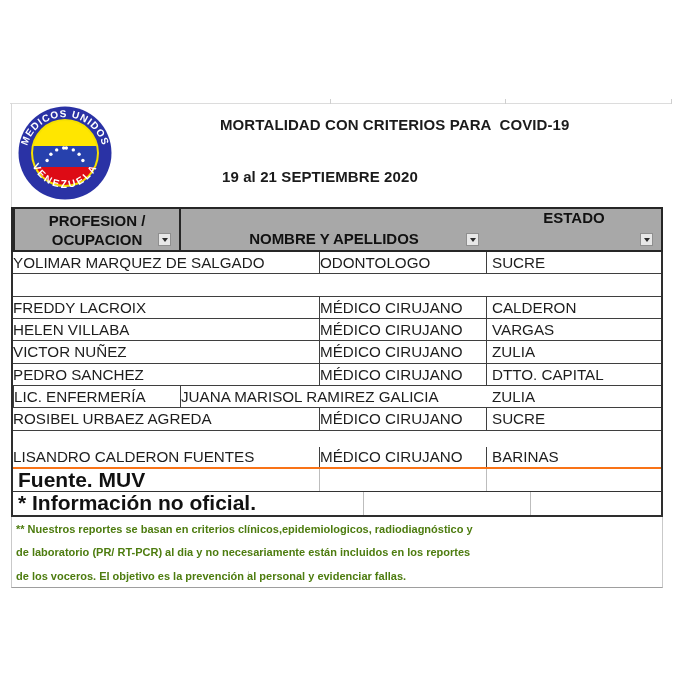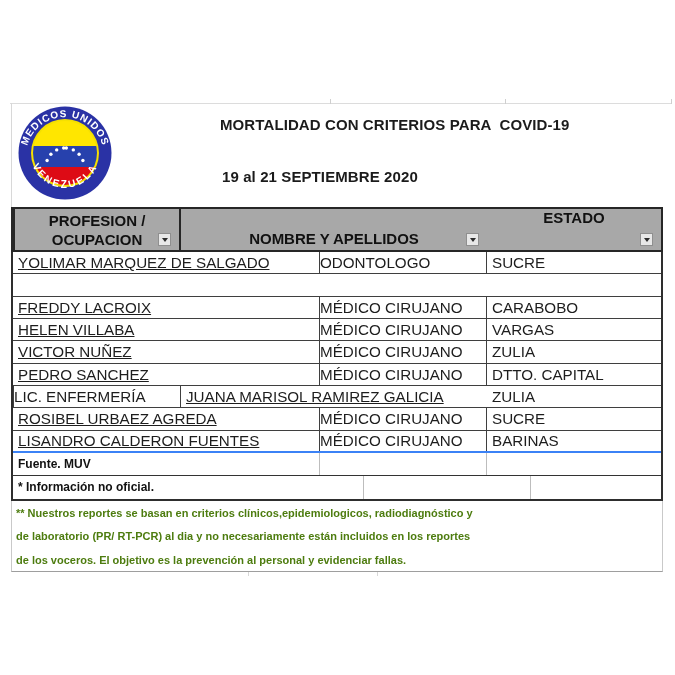--- a/index.html
+++ b/index.html
@@ -25,27 +25,27 @@
   .hc{position:relative;box-sizing:border-box;font-weight:bold;font-size:15px;color:#111;}
   .hc1{width:306px;display:flex;align-items:flex-end;justify-content:center;padding-bottom:3px;}
   .hc2{width:168px;border-left:2px solid #262626;border-right:2px solid #262626;display:flex;align-items:center;justify-content:center;text-align:center;line-height:19px;}
   .hc2 .wrapbox{width:110px;}
   .hc3{flex:1;display:flex;align-items:flex-start;justify-content:center;}
   .filter-btn{position:absolute;right:8px;bottom:4px;width:13px;height:13px;background:#e8e8e8;border:1px solid #8f8f8f;box-sizing:border-box;display:flex;align-items:center;justify-content:center;}
   .caret{width:0;height:0;border-left:3px solid transparent;border-right:3px solid transparent;border-top:4px solid #2b2b2b;}
 
   .tbody{border-left:2px solid #2e2e2e;border-right:2px solid #2e2e2e;box-sizing:border-box;}
   .trow{display:flex;height:22.33px;border-bottom:1px solid #3f3f3f;box-sizing:border-box;}
-  .trow:last-child{border-bottom:2px solid #3b82f6;}
+  .trow:last-child{border-bottom:2px solid #f97316;margin-top:16px;}
   .tc{box-sizing:border-box;display:flex;align-items:center;font-size:15.2px;color:#1d1d1d;white-space:nowrap;overflow:hidden;}
-  .tc1{width:306px;padding-left:5px;text-decoration:underline;}
+  .tc1{width:306px;}
   .tc2{width:168px;border-left:1px solid #3f3f3f;border-right:1px solid #3f3f3f;}
   .tc3{flex:1;padding-left:5px;}
 
-  .frow{display:flex;border-left:2px solid #2e2e2e;border-right:2px solid #2e2e2e;box-sizing:border-box;font-weight:bold;font-size:12px;color:#111;}
+  .frow{display:flex;border-left:2px solid #2e2e2e;border-right:2px solid #2e2e2e;box-sizing:border-box;font-weight:bold;font-size:21px;color:#111;}
   .frow .fc{box-sizing:border-box;display:flex;align-items:center;white-space:nowrap;}
   .fc1{width:306px;padding-left:5px;}
   .fc2{width:168px;border-left:1px solid #bdbdbd;border-right:1px solid #bdbdbd;}
   .fc3{flex:1;}
   .fuente{height:23px;border-bottom:1px solid #333333;}
   .info{height:25px;border-bottom:2px solid #2e2e2e;gap:44px;}
 
   .notes{height:71px;border-left:1px solid #c9c9c9;border-right:1px solid #c9c9c9;border-bottom:1px solid #9e9e9e;box-sizing:border-box;padding:1px 0 0 4px;}
   .note-line{font-weight:bold;font-size:11px;line-height:23.4px;color:#4d7c0f;white-space:nowrap;}
 
@@ -129,21 +129,21 @@
     <div class="tc tc2">ODONTOLOGO</div>
     <div class="tc tc3">SUCRE</div>
   </div>
 
   <div class="trow">
   </div>
 
   <div class="trow">
     <div class="tc tc1">FREDDY LACROIX</div>
     <div class="tc tc2">MÉDICO CIRUJANO</div>
-    <div class="tc tc3">CARABOBO</div>
+    <div class="tc tc3">CALDERON</div>
   </div>
 
   <div class="trow">
     <div class="tc tc1">HELEN VILLABA</div>
     <div class="tc tc2">MÉDICO CIRUJANO</div>
     <div class="tc tc3">VARGAS</div>
   </div>
 
   <div class="trow">
     <div class="tc tc1">VICTOR NUÑEZ</div>

